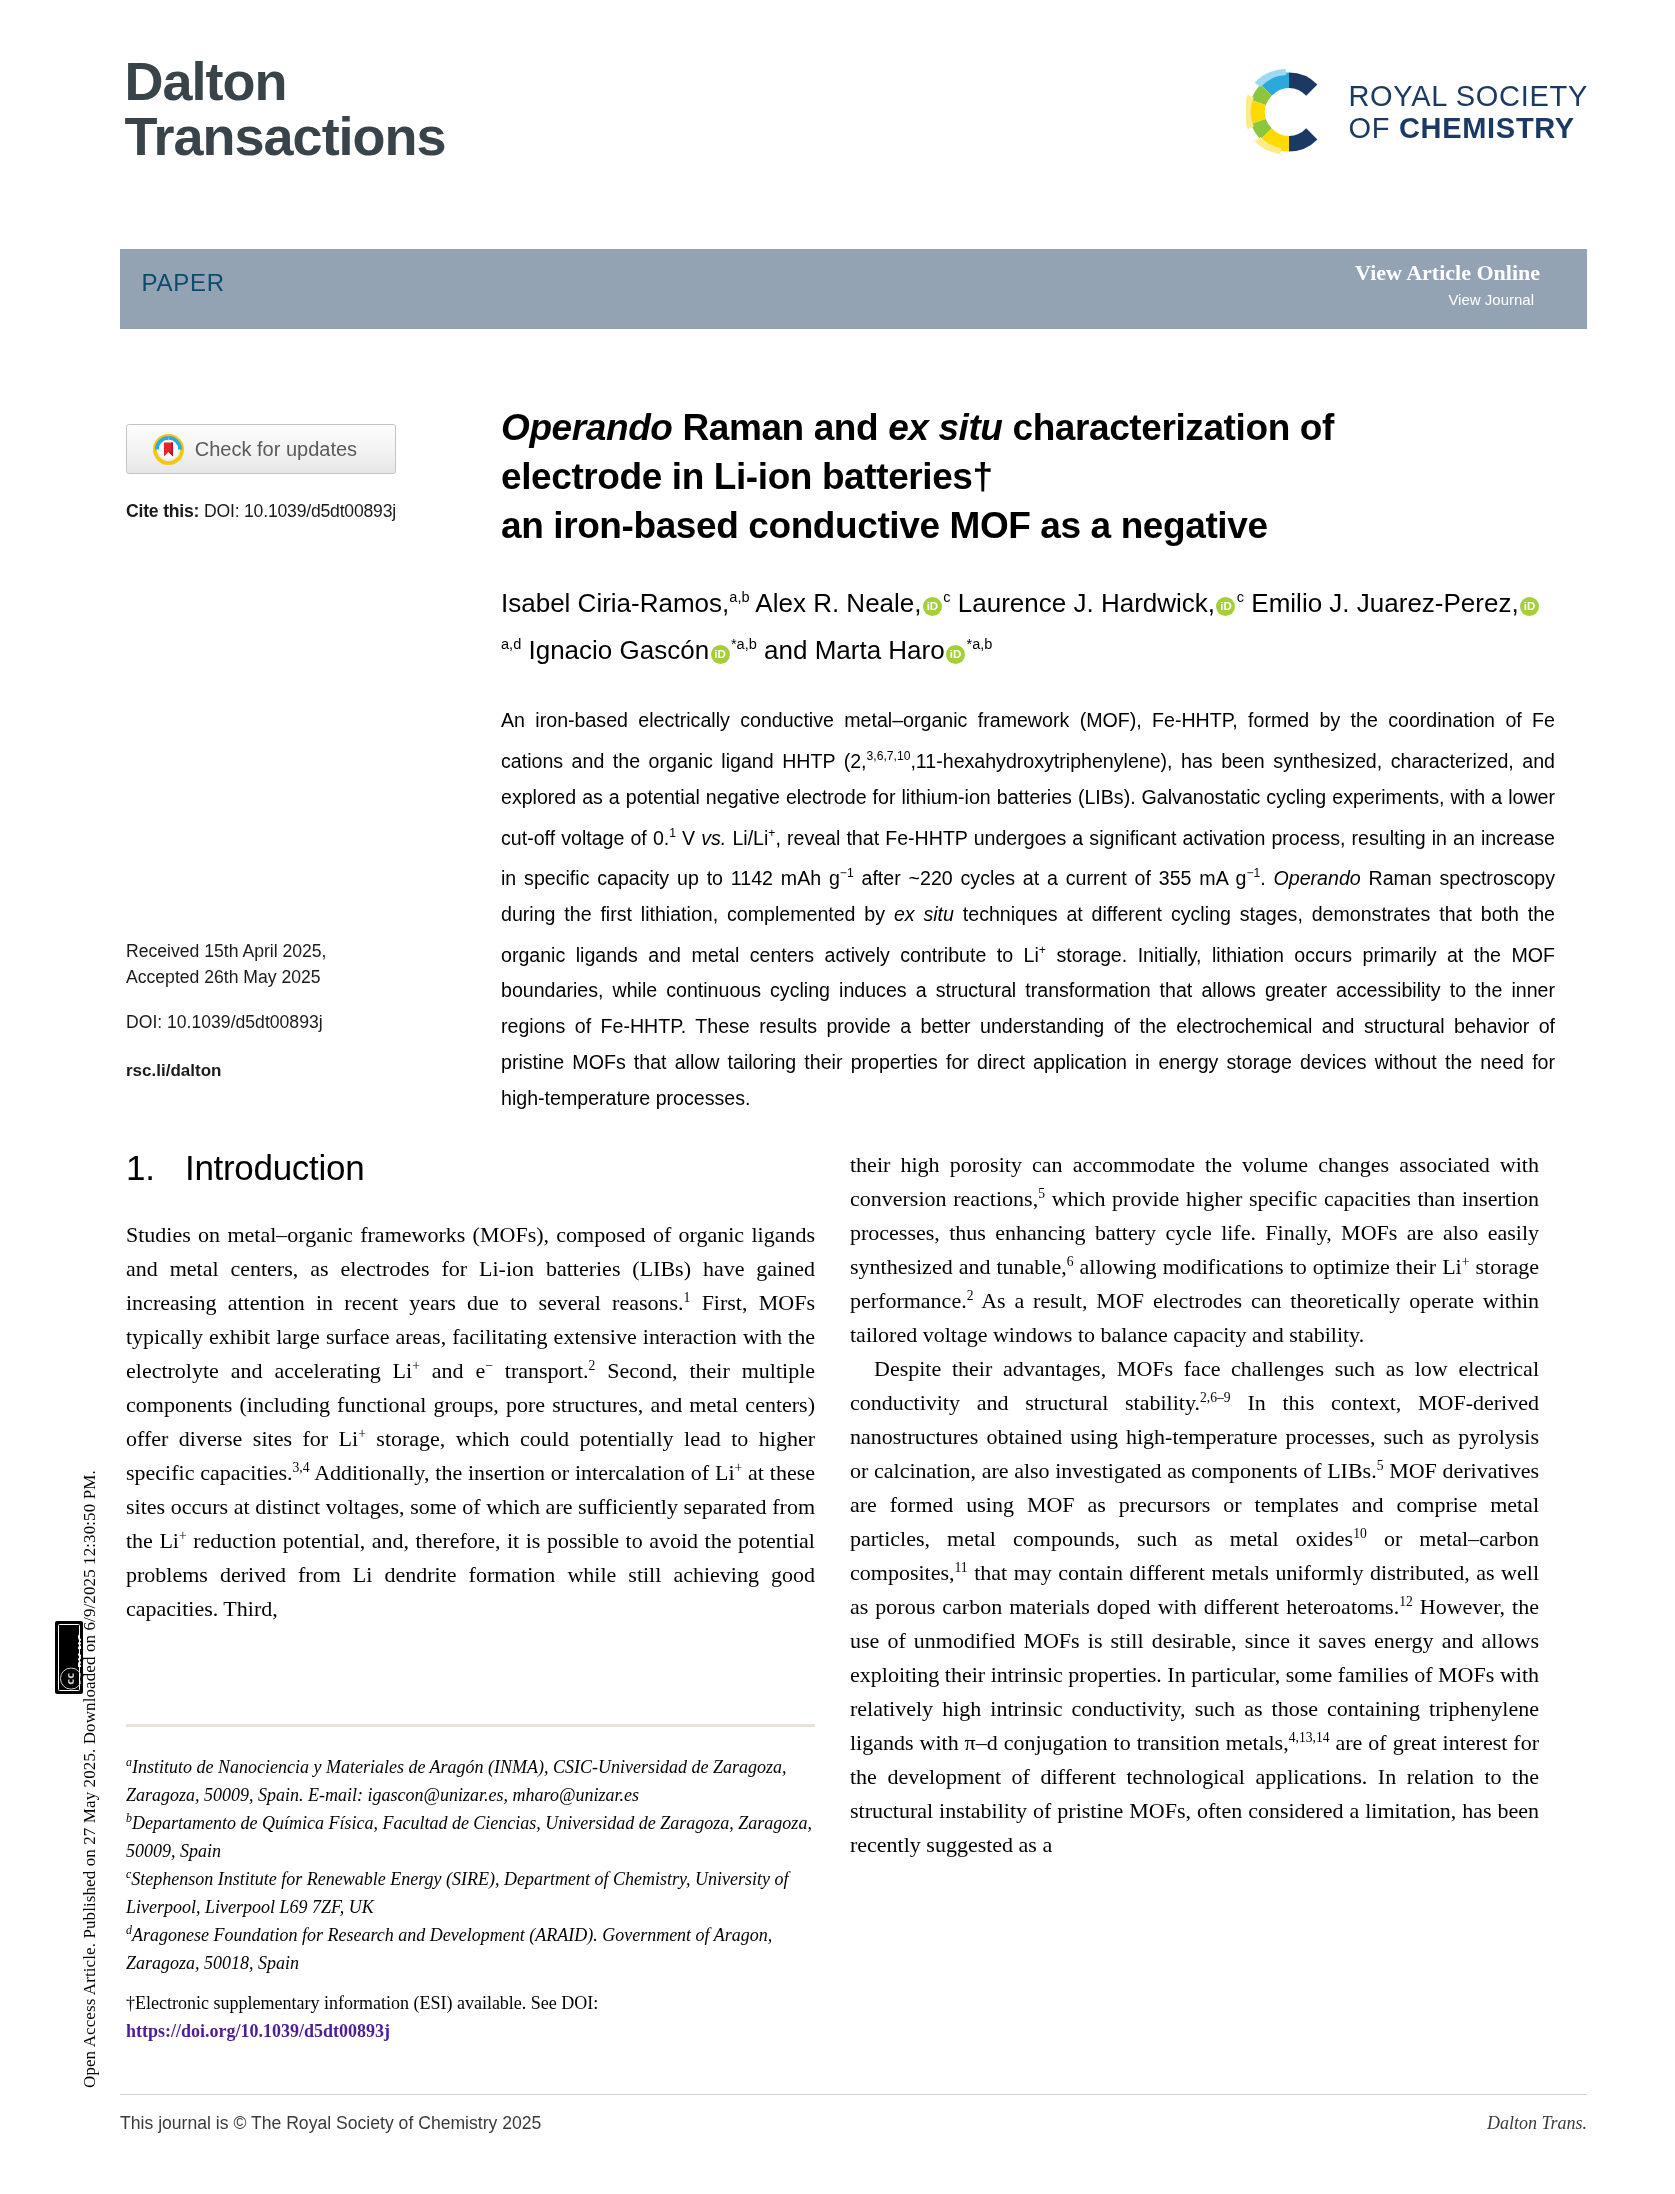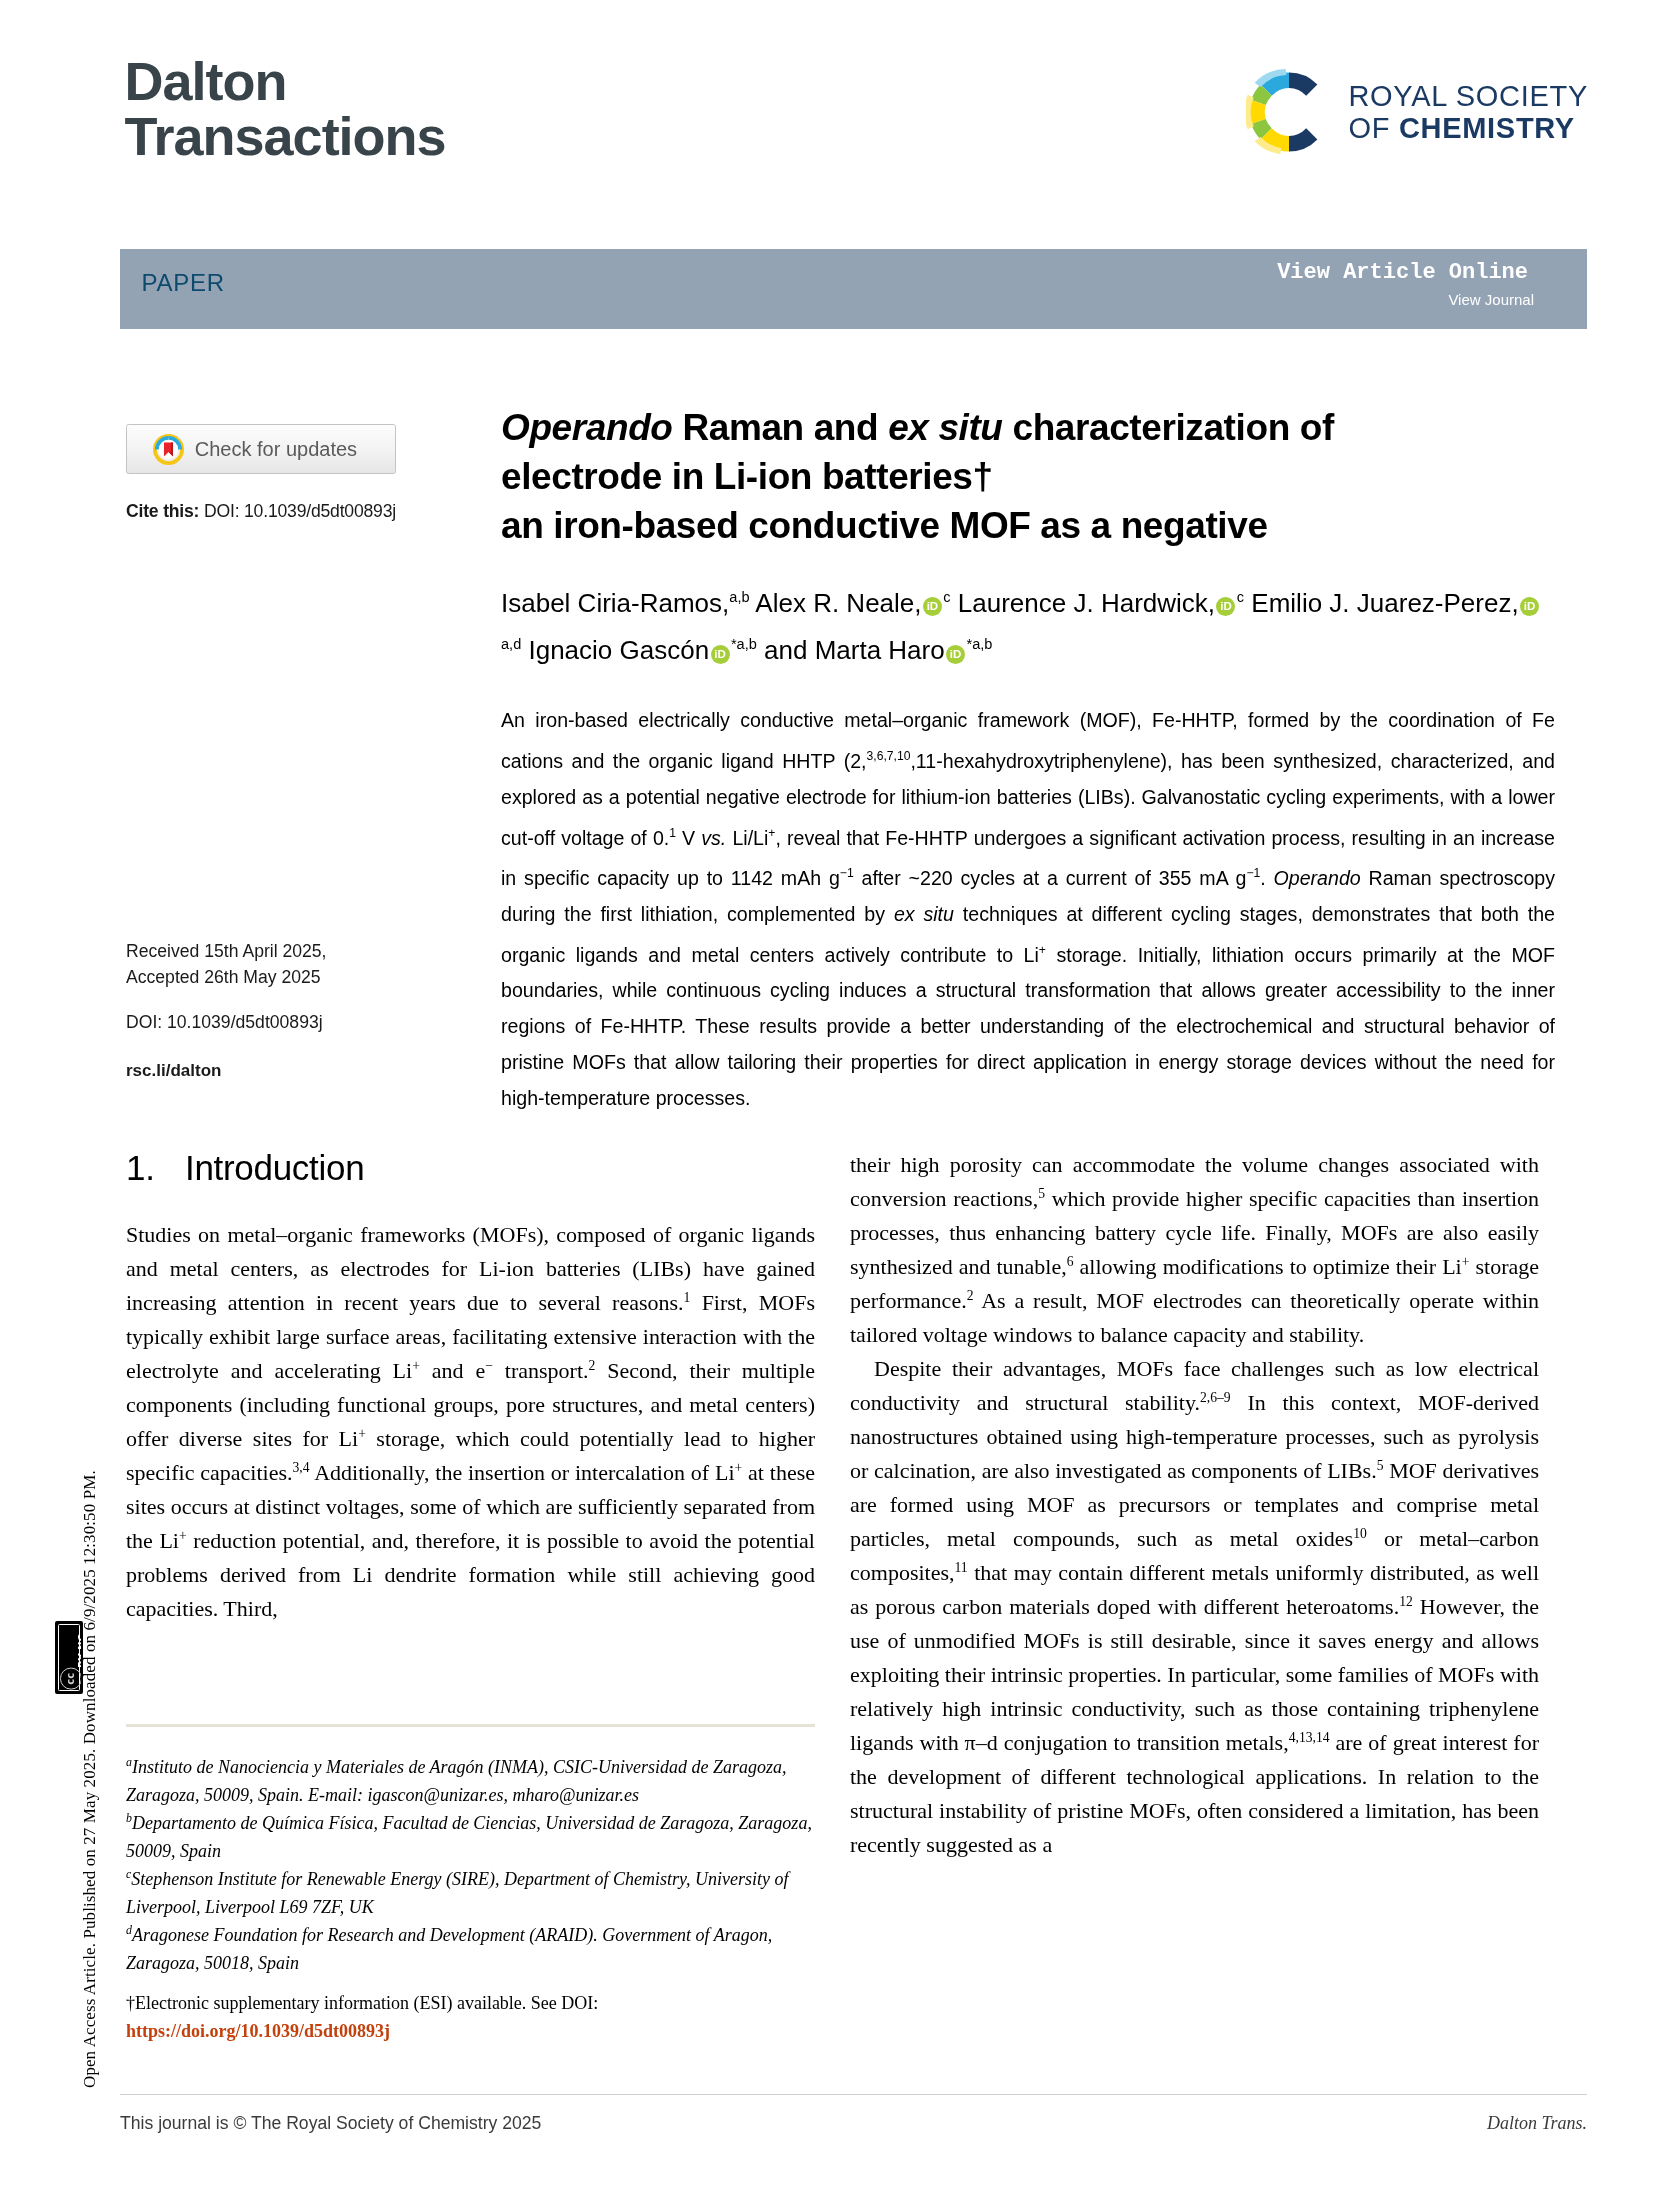--- a/index.html
+++ b/index.html
@@ -116,22 +116,22 @@
     position: absolute;
     left: 21.6px; top: 20px;
     font-family: "Liberation Sans", sans-serif;
     font-size: 24px;
     font-weight: normal;
     color: #0c4a6e;
     letter-spacing: 0.7px;
   }
   .paper-banner .va-online {
     position: absolute;
-    right: 59px; top: 10.8px;
-    font-family: Liberation Mono, monospace;
+    right: 47px; top: 10.8px;
+    font-family: Liberation Serif, serif;
     font-size: 22px;
     font-weight: bold;
     color: #ffffff;
   }
   .paper-banner .va-journal {
     position: absolute;
     right: 53px; top: 42px;
     font-family: "Liberation Sans", sans-serif;
     font-size: 15px;
     color: #ffffff;
@@ -287,21 +287,21 @@
   .fn-item sup { font-style: italic; font-size: 0.66em; vertical-align: super; line-height: 0; }
   .fn-esi {
     margin-top: 12px;
     font-family: "Liberation Serif", serif;
     font-size: 18px;
     line-height: 28px;
     color: #000;
     font-style: normal;
   }
   .fn-esi a {
-    color: #c2410c;
+    color: #4c1d95;
     font-weight: bold;
     text-decoration: none;
   }
 
   
   .page-footer {
     position: absolute;
     left: 120px; top: 2094px;
     width: 1467px;
   }

